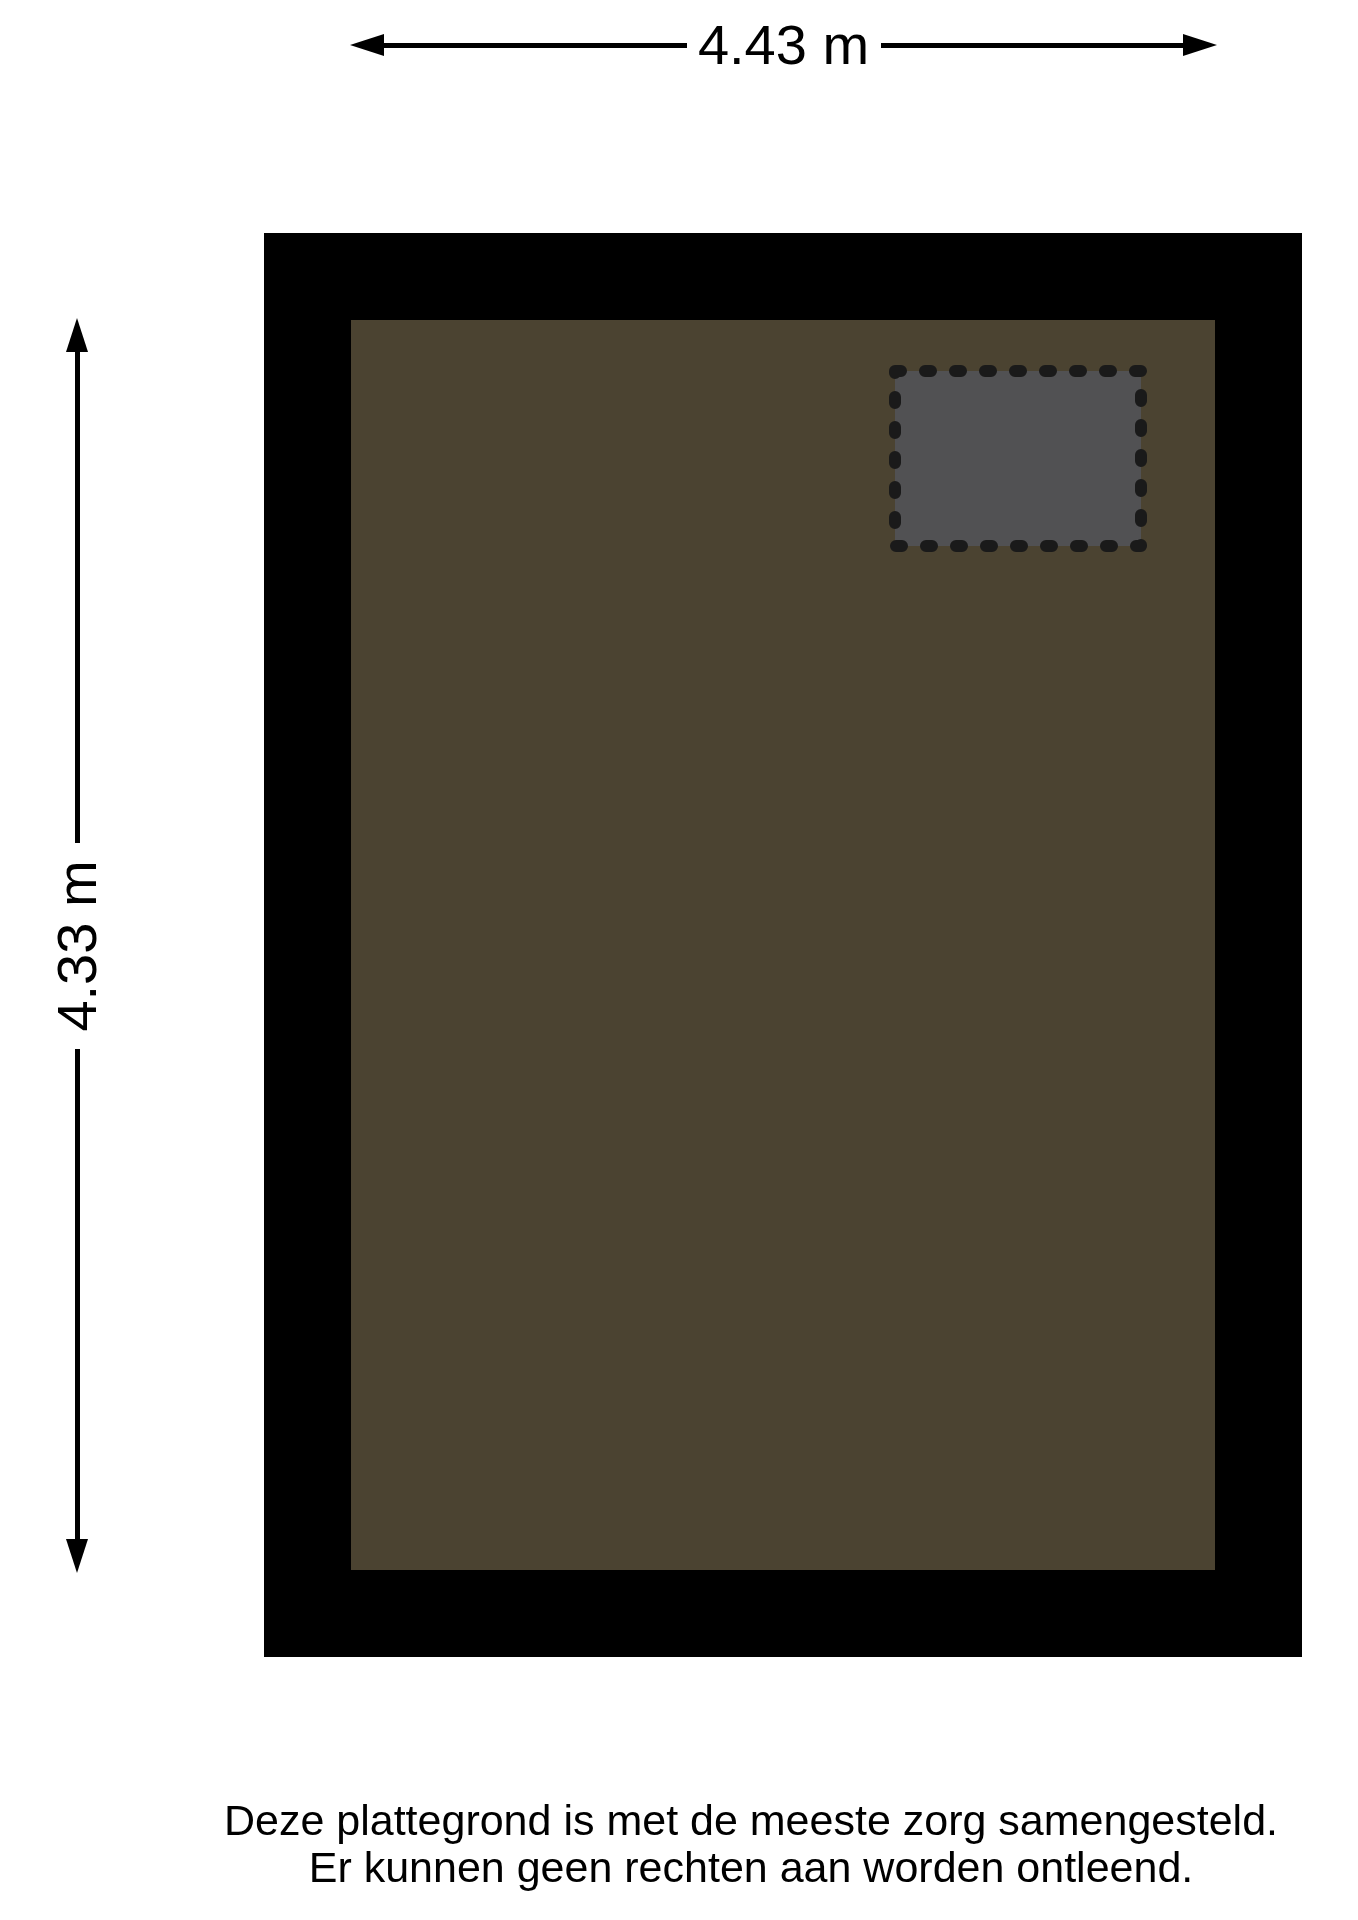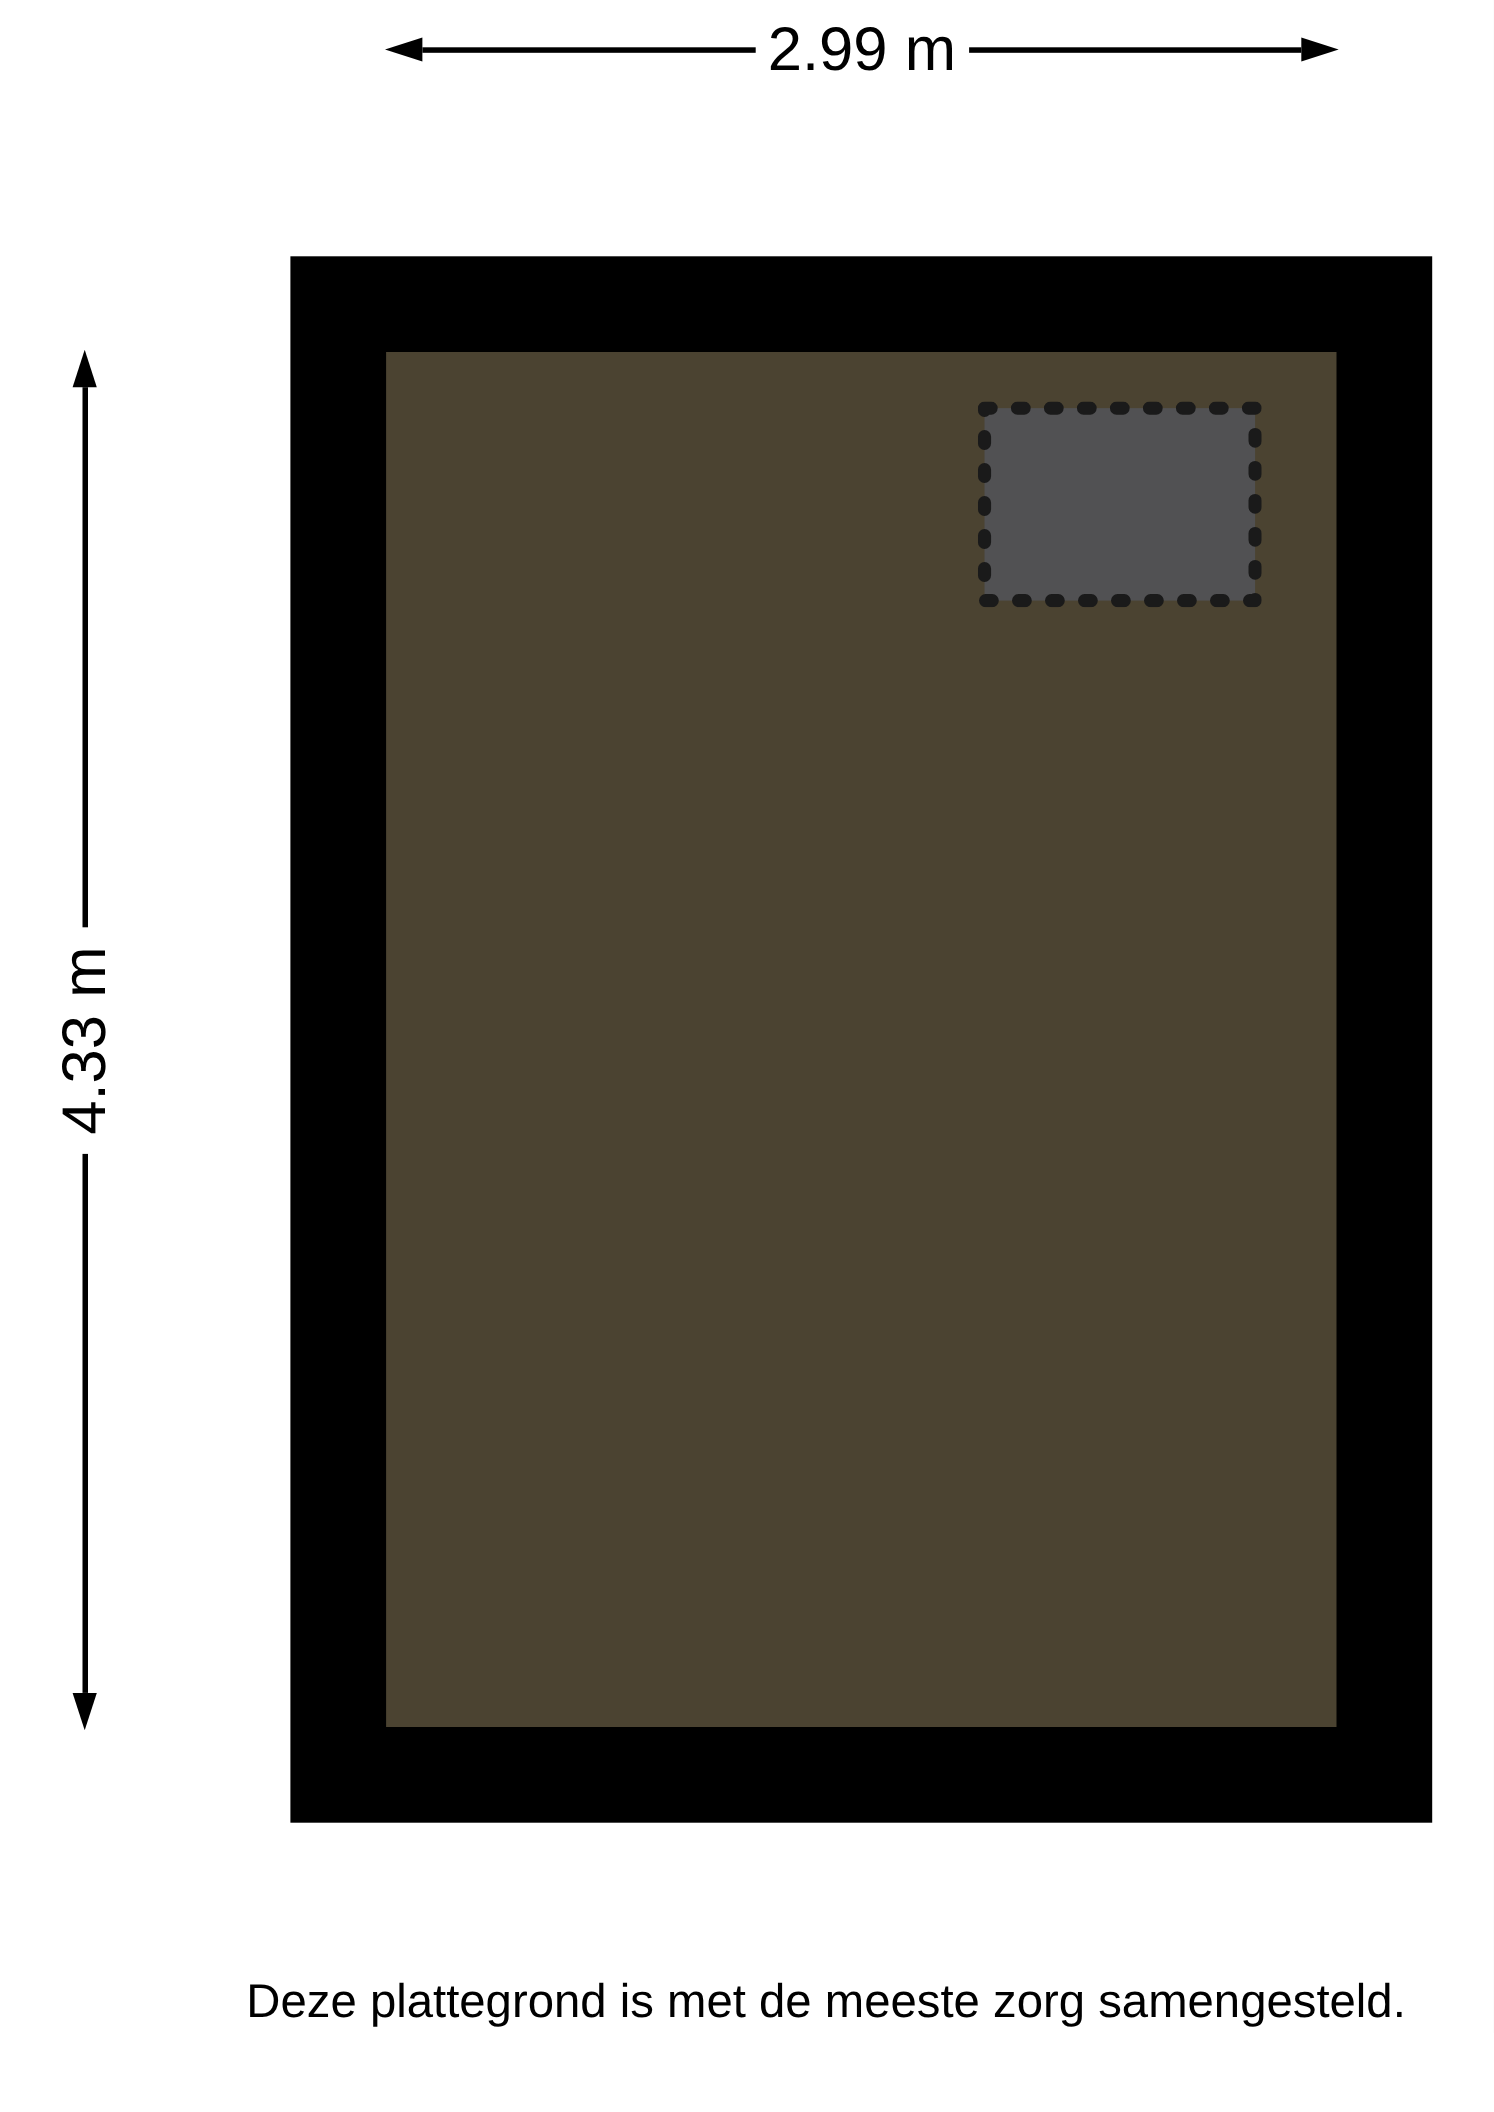--- a/index.html
+++ b/index.html
@@ -98,21 +98,21 @@
   }
 </style>
 </head>
 <body>
 
 <div class="canvas">
 
   <div class="dim-h">
     <span class="ah ah-left"></span>
     <span class="seg-h"></span>
-    <span class="dim-label-h">2.99 m</span>
+    <span class="dim-label-h">4.43 m</span>
     <span class="seg-h"></span>
     <span class="ah ah-right"></span>
   </div>
 
   <div class="dim-v">
     <span class="ah ah-up"></span>
     <span class="seg-v"></span>
     <span class="dim-label-v-box">
       <span>4.33 m</span>
     </span>
@@ -124,15 +124,16 @@
     <div class="room">
       <svg class="hatch" width="258" height="187" viewBox="0 0 258 187" xmlns="http://www.w3.org/2000/svg">
         <rect x="6" y="6" width="246" height="175"></rect>
       </svg>
     </div>
   </div>
 
 
   <div class="disclaimer">
     <div>Deze plattegrond is met de meeste zorg samengesteld.</div>
+    <div>Er kunnen geen rechten aan worden ontleend.</div>
   </div>
 
 </div>
 
 </body></html>

